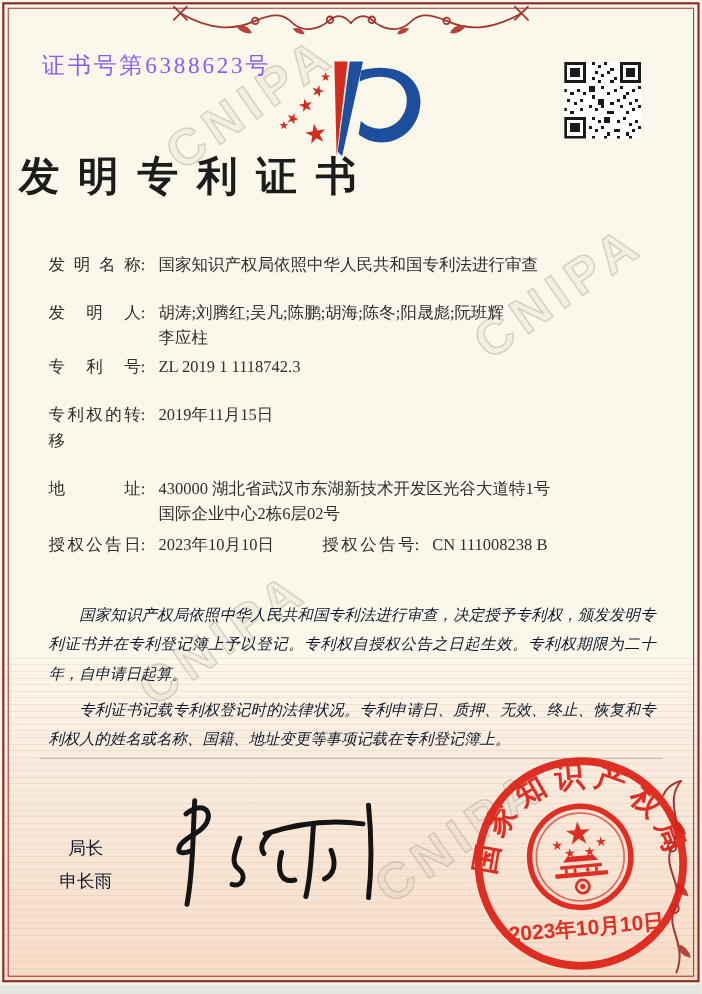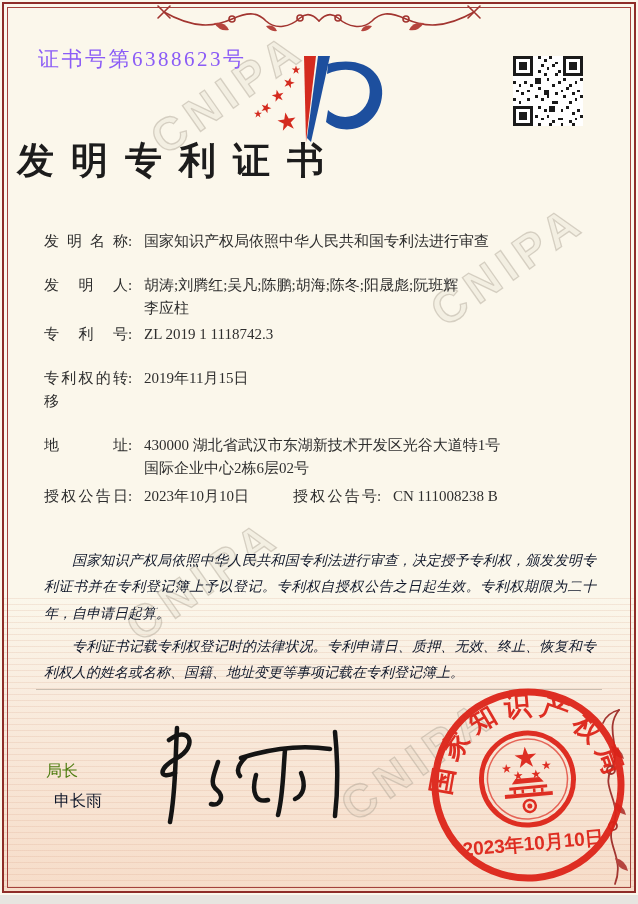--- a/index.html
+++ b/index.html
@@ -37,21 +37,21 @@
   .val { display:inline-block; vertical-align:top; white-space:pre-line; max-width:458px; margin-left:6px; }
   .pairs { display:flex; }
   .pair2 { margin-left:44px; }
   
   .bodytext { left:44px; top:548px; width:552px; font-size:14px; line-height:1.88;
     text-align:justify; font-style:italic; color:#0f172a; }
   .bodytext p { text-indent:2em; }
   .bodytext p + p { margin-top:7px; }
   .divider { left:36px; top:689px; width:566px; height:1px; background:rgba(60,50,40,.25); }
   
-  .sig-title { left:46px; top:761px; font-family:"Liberation Sans",sans-serif; font-size:16px; color:#4d7c0f; }
+  .sig-title { left:62px; top:761px; font-family:"Liberation Sans",sans-serif; font-size:16px; color:#0f172a; }
   .sig-name  { left:54px; top:791px; font-family:Liberation Sans, sans-serif; font-size:16px; color:#0f172a; }
   .sig-draw { left:125px; top:718px; width:232px; height:114px; }
   
   .seal { left:427px; top:684px; width:202px; height:202px; z-index:4; transform:rotate(-5deg); opacity:.94; }
   .logo { left:238px; top:50px; width:166px; height:97px; }
   .qr { left:513px; top:56px; width:70px; height:70px; }
   .flourish { left:154px; top:3px; width:330px; height:34px; z-index:6; }
   .corner-orn { right:9px; bottom:16px; width:40px; height:180px; z-index:1; }
 </style>
 </head>

